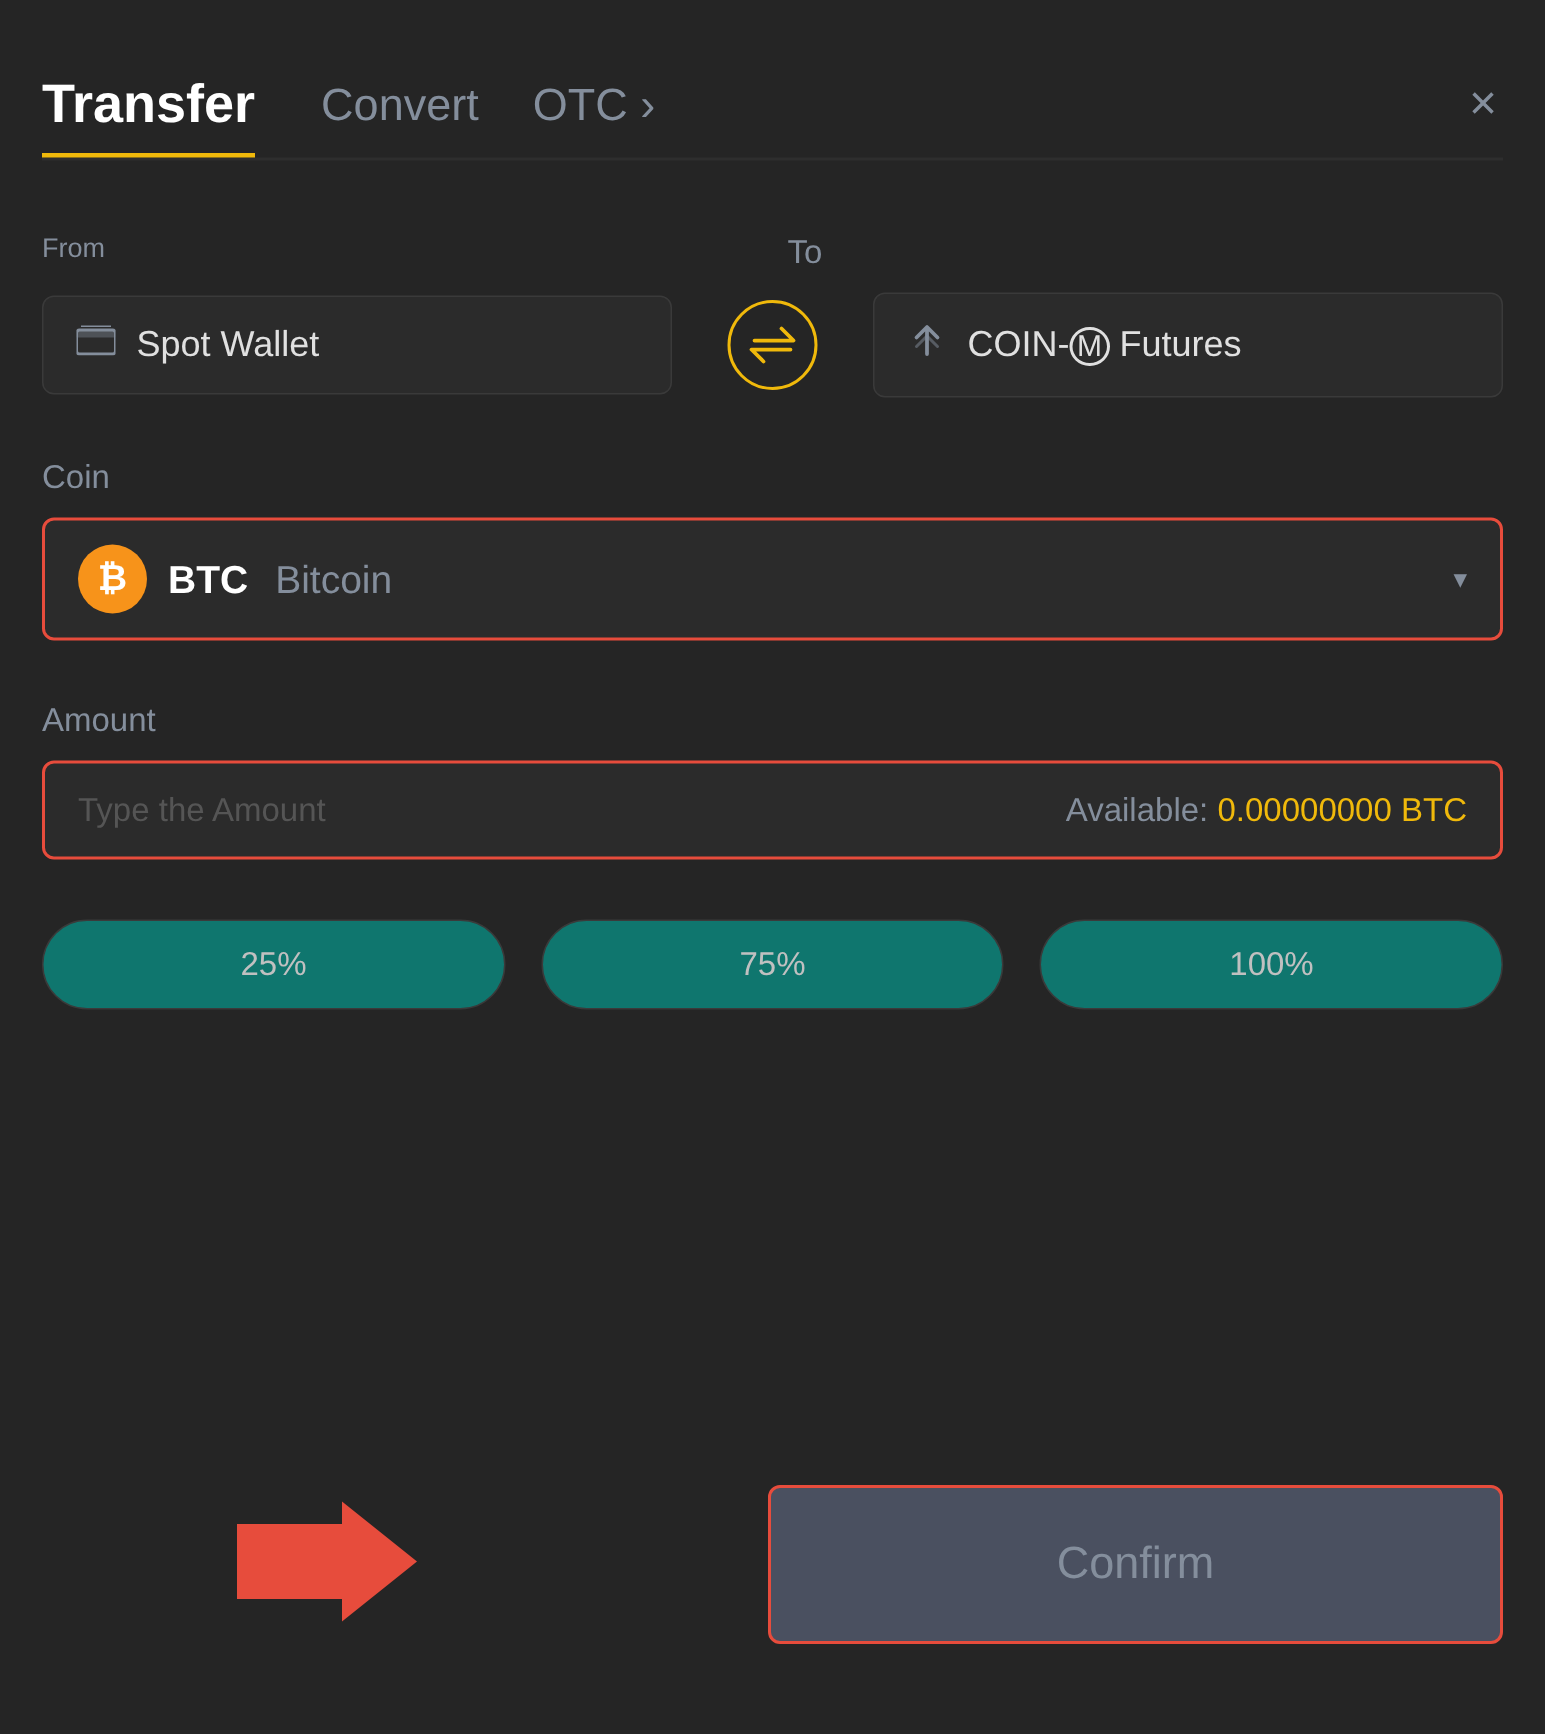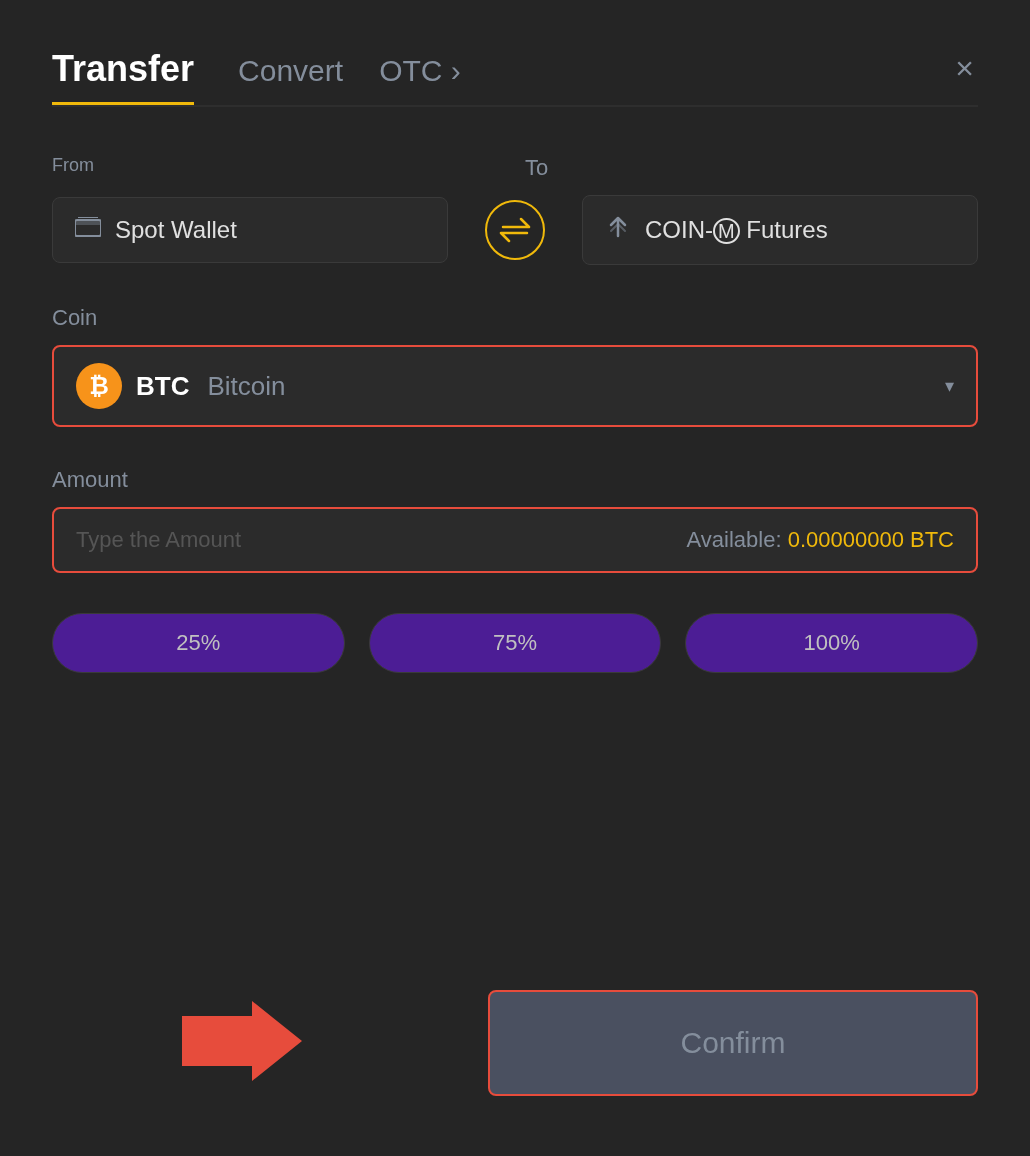--- a/index.html
+++ b/index.html
@@ -11,21 +11,21 @@
       align-items: center;
       min-height: 100vh;
       font-family: -apple-system, BlinkMacSystemFont, 'Segoe UI', sans-serif;
     }
 
     .modal {
       background: #252525;
       width: 1030px;
       min-height: 1156px;
       position: relative;
-      padding: 48px 52px 60px;
+      padding: 48px 28px 60px;
       display: flex;
       flex-direction: column;
     }
 
     
     .header {
       display: flex;
       align-items: center;
       gap: 0;
       margin-bottom: 0;
@@ -284,21 +284,21 @@
 
     
     .pct-buttons {
       display: flex;
       gap: 24px;
       margin-bottom: 80px;
     }
 
     .pct-btn {
       flex: 1;
-      background: #4c1d95;
+      background: #0f766e;
       border: 1px solid #3a3a3a;
       border-radius: 30px;
       padding: 16px 0;
       font-size: 22px;
       color: #c0c0c0;
       cursor: pointer;
       text-align: center;
     }
 
     

